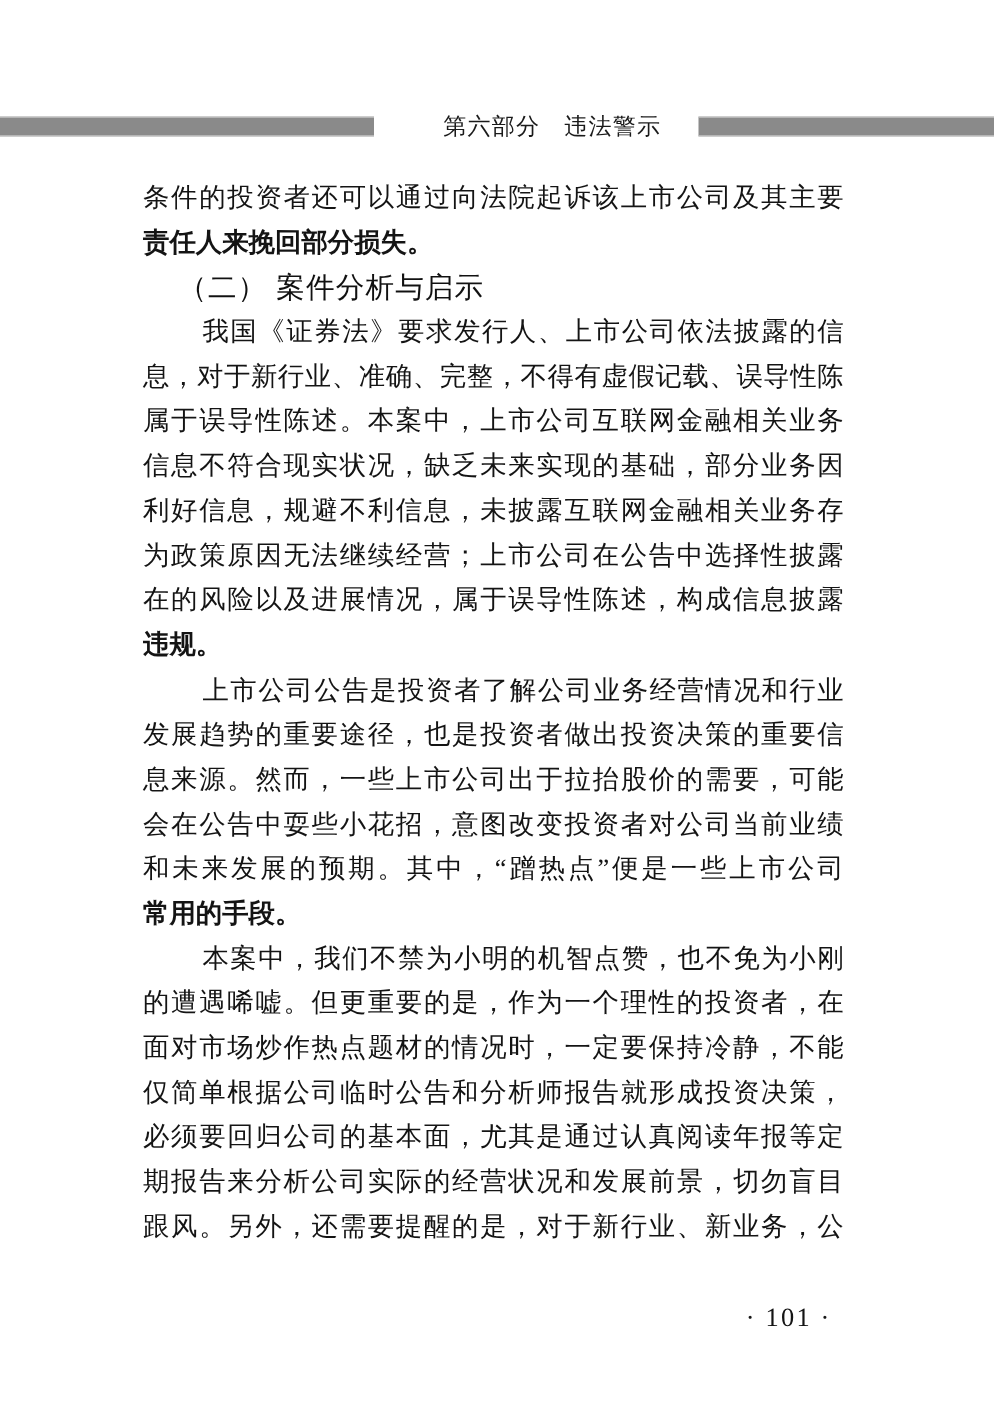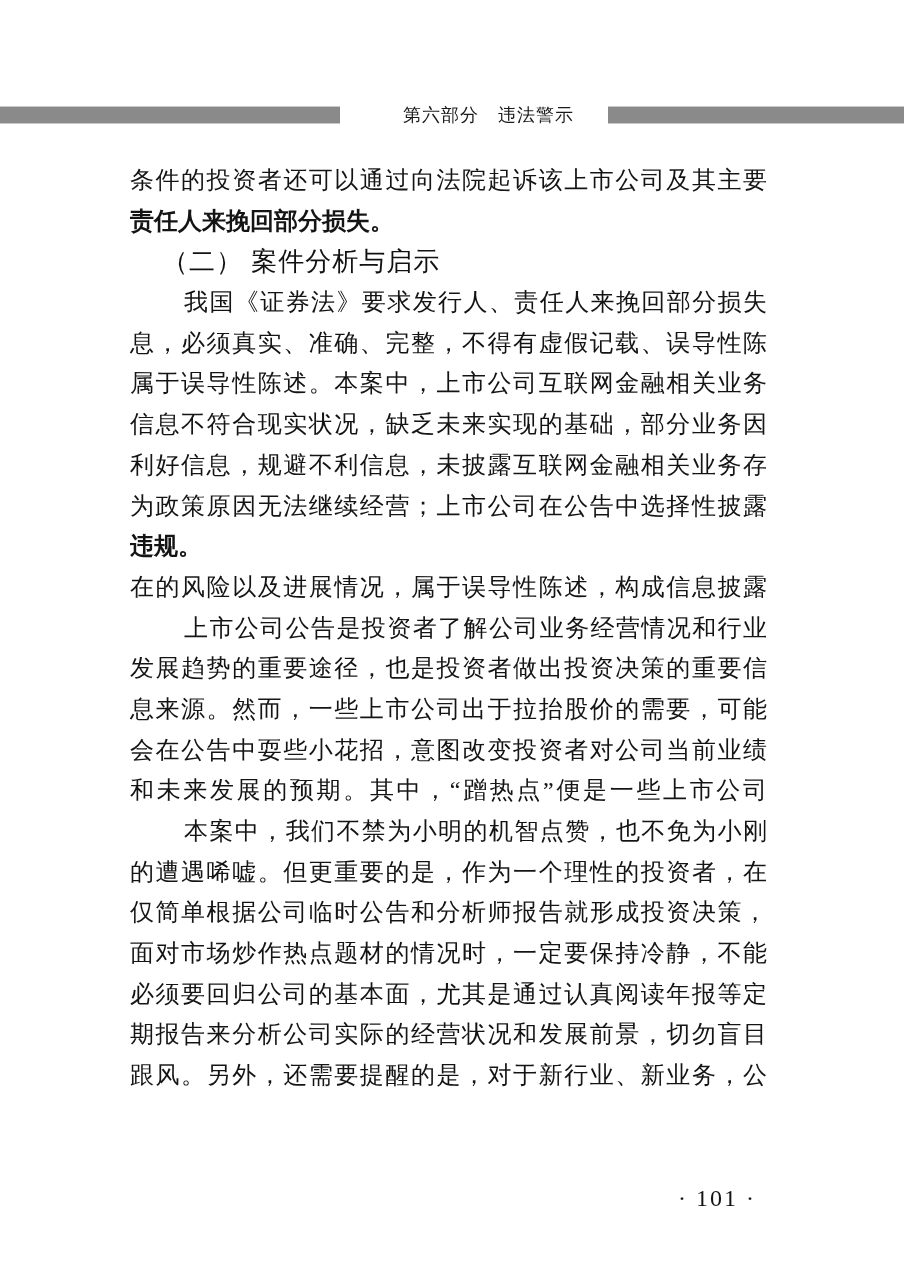--- a/index.html
+++ b/index.html
@@ -38,21 +38,21 @@
   .header-bar-left, .header-bar-right {
     background: #8a8a8a;
     border-top: 1px solid #c9c9c9;
     border-bottom: 1px solid #c9c9c9;
     box-sizing: border-box;
   }
   .header-title {
     flex: 0 0 auto;
     margin: 0 34px 0 63px;
     font-family: "Liberation Sans", "DejaVu Sans", sans-serif;
-    font-size: 18px;
+    font-size: 21px;
     line-height: 21px;
     font-weight: 500;
     letter-spacing: 1px;
     white-space: nowrap;
     color: #1a1a1a;
   }
   
   .content {
     position: absolute;
     top: 160px;
@@ -115,41 +115,42 @@
     <div class="header-bar-right" style="background: rgb(138, 138, 138);"></div>
   </div>
 
   <main class="content">
       <div class="para">
         <div class="line">条件的投资者还可以通过向法院起诉该上市公司及其主要</div>
         <div class="line no-justify">责任人来挽回部分损失。</div>
       </div>
       <div class="heading">（二） 案件分析与启示</div>
       <div class="para indent">
-        <div class="line">我国《证券法》要求发行人、责任人来挽回部分损失</div>
-        <div class="line">息，必须真实、准确、完整，不得有虚假记载、误导性陈</div>
+        <div class="line">我国《证券法》要求发行人、上市公司依法披露的信</div>
+        <div class="line">息，对于新行业、准确、完整，不得有虚假记载、误导性陈</div>
         <div class="line">属于误导性陈述。本案中，上市公司互联网金融相关业务</div>
         <div class="line">信息不符合现实状况，缺乏未来实现的基础，部分业务因</div>
         <div class="line">利好信息，规避不利信息，未披露互联网金融相关业务存</div>
         <div class="line">为政策原因无法继续经营；上市公司在公告中选择性披露</div>
+        <div class="line">在的风险以及进展情况，属于误导性陈述，构成信息披露</div>
         <div class="line no-justify">违规。</div>
-        <div class="line">在的风险以及进展情况，属于误导性陈述，构成信息披露</div>
       </div>
       <div class="para indent">
         <div class="line">上市公司公告是投资者了解公司业务经营情况和行业</div>
         <div class="line">发展趋势的重要途径，也是投资者做出投资决策的重要信</div>
         <div class="line">息来源。然而，一些上市公司出于拉抬股价的需要，可能</div>
         <div class="line">会在公告中耍些小花招，意图改变投资者对公司当前业绩</div>
         <div class="line">和未来发展的预期。其中，“蹭热点”便是一些上市公司</div>
+        <div class="line no-justify">常用的手段。</div>
       </div>
       <div class="para indent">
         <div class="line">本案中，我们不禁为小明的机智点赞，也不免为小刚</div>
         <div class="line">的遭遇唏嘘。但更重要的是，作为一个理性的投资者，在</div>
+        <div class="line">面对市场炒作热点题材的情况时，一定要保持冷静，不能</div>
         <div class="line">仅简单根据公司临时公告和分析师报告就形成投资决策，</div>
-        <div class="line">面对市场炒作热点题材的情况时，一定要保持冷静，不能</div>
         <div class="line">必须要回归公司的基本面，尤其是通过认真阅读年报等定</div>
         <div class="line">期报告来分析公司实际的经营状况和发展前景，切勿盲目</div>
         <div class="line">跟风。另外，还需要提醒的是，对于新行业、新业务，公</div>
       </div>
     </main>
 
   <div class="page-number">· 101 ·</div>
 
 </div>
 

